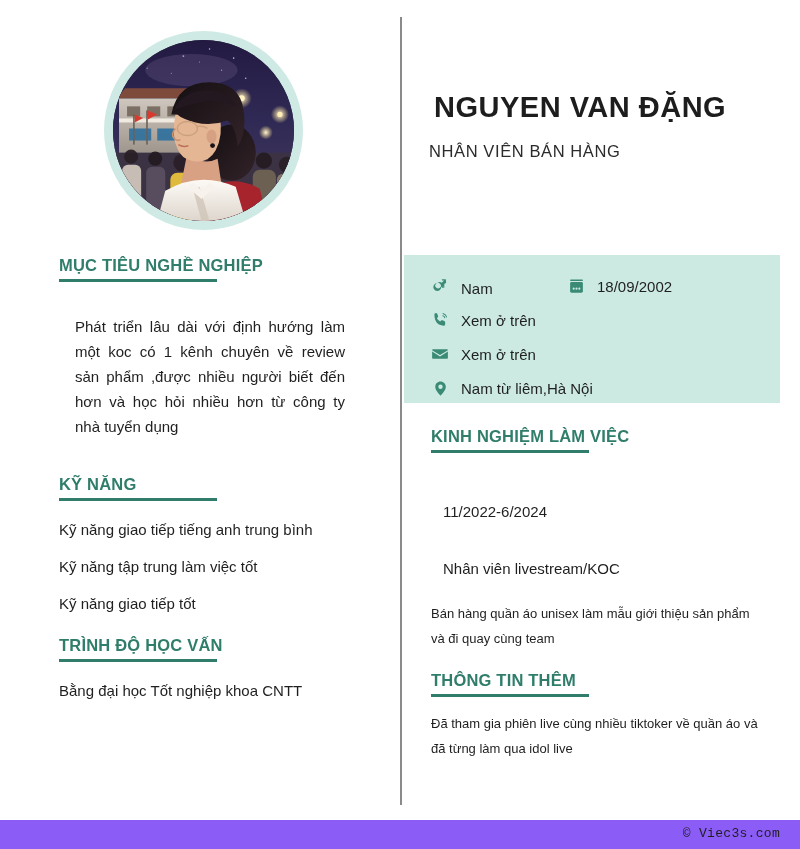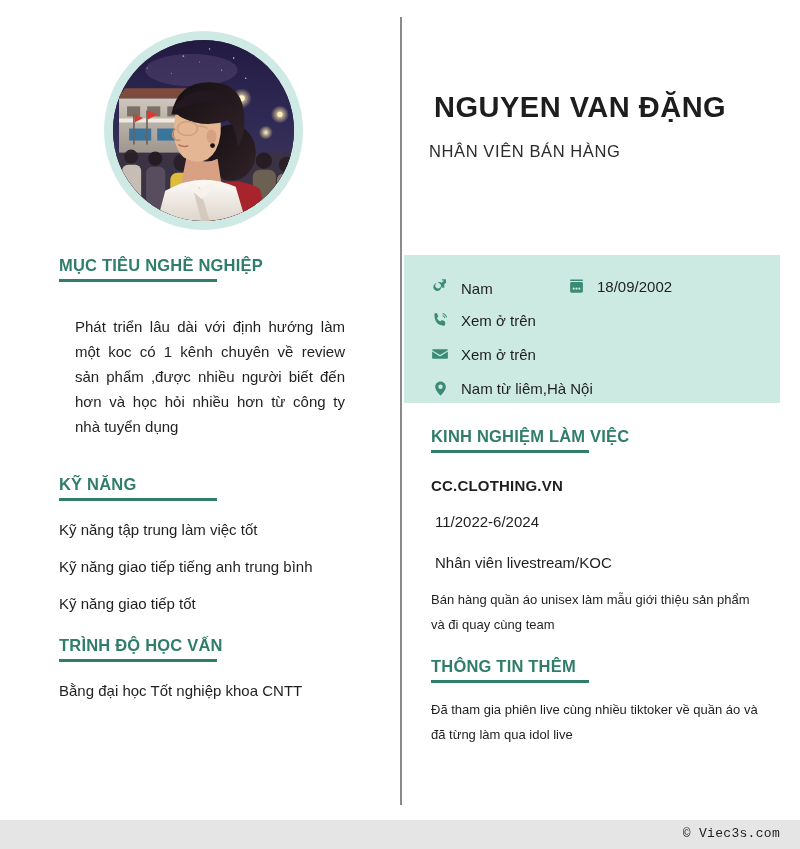--- a/index.html
+++ b/index.html
@@ -205,37 +205,37 @@
     font-weight: bold;
     color: #1f1f1f;
     letter-spacing: .2px;
     margin: 0;
     line-height: 1.2;
   }
   .exp-line {
     font-size: 15px;
     line-height: 25px;
     color: #1f1f1f;
-    margin: 4px;
+    margin: 12px;
   }
   .exp-desc {
     font-size: 13px;
     line-height: 25px;
     color: #1f1f1f;
     margin: 0;
   }
 
   
   .footer {
     position: absolute;
     left: 0;
     top: 820px;
     width: 800px;
     height: 29px;
-    background: #e5e5e5;
+    background: #8b5cf6;
   }
   .footer-txt {
     position: absolute;
     right: 20px;
     top: 7px;
     font-family: "Liberation Mono", "DejaVu Sans Mono", monospace;
     font-size: 13px;
     color: #1f1f1f;
     letter-spacing: .3px;
     line-height: 1;
@@ -378,22 +378,22 @@
         <div class="gap-16"></div>
         <p class="para">Phát triển lâu dài với định hướng làm một koc có 1 kênh chuyên về review sản phẩm ,được nhiều người biết đến hơn và học hỏi nhiều hơn từ công ty nhà tuyển dụng</p>
       </div>
 
       <div class="gap-20"></div>
 
       <div class="sec-block">
         <div class="sec-head">KỸ NĂNG</div>
         <div class="sec-rule rule-w-kynang"></div>
         <div class="gap-16"></div>
+        <div class="item skill-row">Kỹ năng giao tiếp tiếng anh trung bình</div>
         <div class="item skill-row">Kỹ năng tập trung làm việc tốt</div>
-        <div class="item skill-row">Kỹ năng giao tiếp tiếng anh trung bình</div>
         <div class="item skill-row">Kỹ năng giao tiếp tốt</div>
       </div>
 
       <div class="gap-20"></div>
 
       <div class="sec-block">
         <div class="sec-head">TRÌNH ĐỘ HỌC VẤN</div>
         <div class="sec-rule rule-w-trinhdo"></div>
         <div class="gap-16"></div>
         <div class="item">Bằng đại học Tốt nghiệp khoa CNTT</div>
@@ -475,21 +475,20 @@
       </div>
 
     </div>
 
     <div class="right-body">
 
       <div class="sec-block">
         <div class="sec-head">KINH NGHIỆM LÀM VIỆC</div>
         <div class="sec-rule rule-w-kinhng"></div>
         <div class="gap-24"></div>
-        <div class="exp-company">CC.CLOTHING.VN</div>
         <div class="gap-10"></div>
         <div class="exp-line">11/2022-6/2024</div>
         <div class="gap-8"></div>
         <div class="exp-line">Nhân viên livestream/KOC</div>
         <div class="gap-8"></div>
         <p class="exp-desc">Bán hàng quần áo unisex làm mẫu giới thiệu sản phẩm và đi quay cùng team</p>
       </div>
 
       <div class="gap-20"></div>
 

